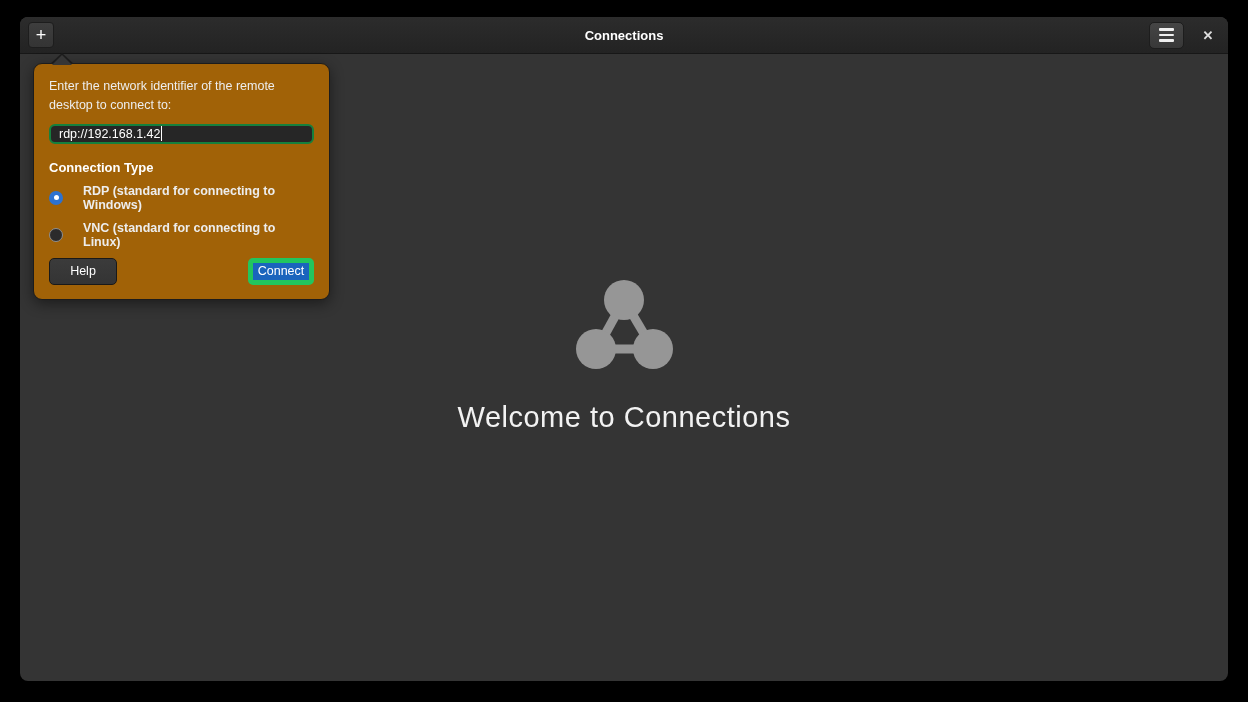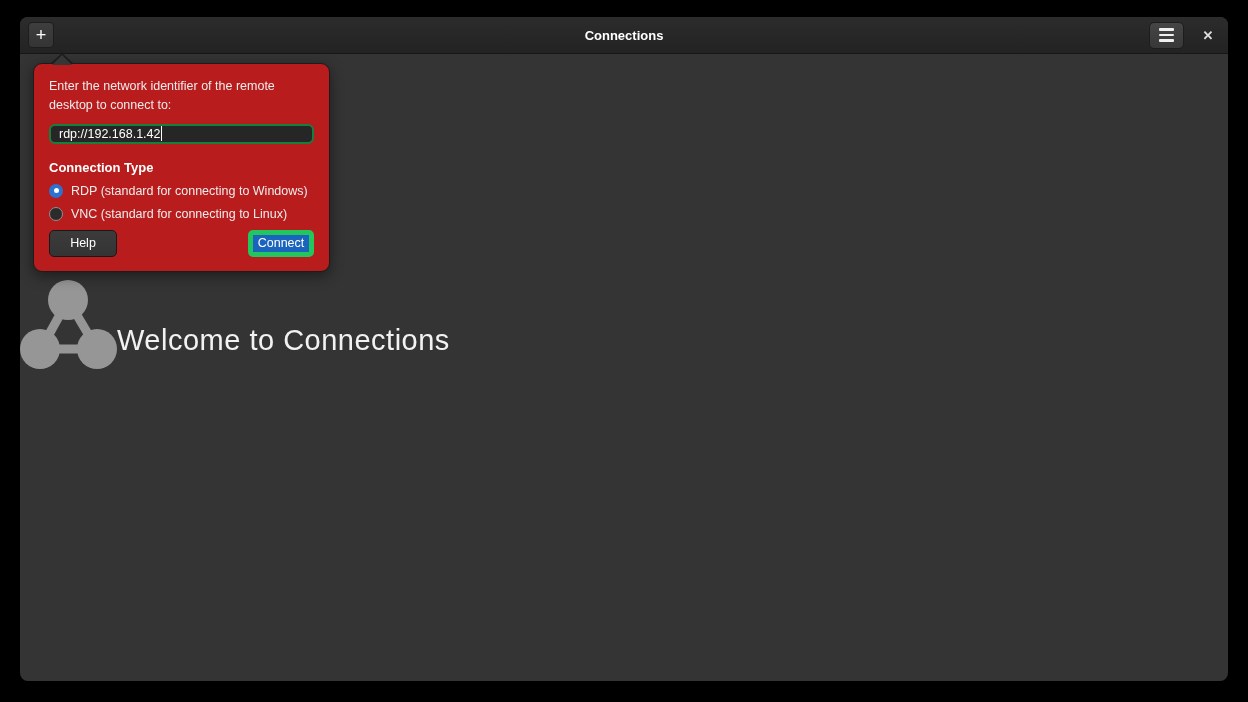--- a/index.html
+++ b/index.html
@@ -39,21 +39,21 @@
   }
   .menu-button .bar { width:15px; height:2.5px; background:#efefef; border-radius:1px; }
   .close-button {
     width:24px; height:24px; display:flex; align-items:center; justify-content:center;
     color:#dedede; font-size:13px; font-weight:bold; cursor:pointer;
   }
 
   
   .popover {
     position:absolute; left:13px; top:46px; width:297px;
-    background:#b91c1c; border:1px solid #1c1c1c; border-radius:9px;
+    background:#a16207; border:1px solid #1c1c1c; border-radius:9px;
     box-shadow:0 4px 14px rgba(0,0,0,0.45);
     padding:13px 15px 14px 15px; z-index:10;
   }
   .popover::before {
     content:""; position:absolute; top:-11px; left:16px;
     border-left:12px solid transparent; border-right:12px solid transparent;
     border-bottom:11px solid #1c1c1c;
   }
   .popover::after {
     content:""; position:absolute; top:-9px; left:18px;
@@ -64,42 +64,42 @@
     color:#ededed; font-size:12.5px; line-height:1.5; margin-bottom:9px;
   }
   .fake-input {
     height:16px; background:#262626;
     border:2px solid #15803d; border-radius:6px;
     display:flex; align-items:center; padding:8px 8px;
     color:#ffffff; font-size:12.5px; cursor:text;
   }
   .caret { width:1px; height:15px; background:#ffffff; margin-left:1px; }
   .section-title { color:#ffffff; font-weight:bold; font-size:13px; margin:16px 0 9px 0; }
-  .radio-row { display:flex; align-items:center; gap:8px; margin-bottom:9px; cursor:pointer; }
+  .radio-row { display:flex; align-items:center; gap:20px; margin-bottom:9px; cursor:pointer;font-weight:bold; }
   .radio { width:14px; height:14px; border-radius:50%; flex:0 0 auto; }
   .radio.selected { background:#2d72d0; display:flex; align-items:center; justify-content:center; }
   .radio.selected .dot { width:5px; height:5px; border-radius:50%; background:#ffffff; }
   .radio.unselected { background:#2b2b2b; border:1px solid #8f8f8f; }
   .radio-label { color:#ededed; font-size:12.5px; }
   .button-row { display:flex; justify-content:space-between; }
   .btn {
     font-size:12.5px; color:#ffffff; border-radius:5px; height:27px;
     display:flex; align-items:center; justify-content:center; cursor:pointer;
   }
   .help-btn {
     width:68px; background:linear-gradient(#3b3b3b,#343434); border:1px solid #191919;
   }
   .connect-btn {
     width:66px; background:#1a64bd; border:5px solid #22c55e; font-weight:normal;
   }
 
   
   .center-area {
     position:absolute; left:0; right:0; top:263px;
-    display:flex; flex-direction:row; align-items:center;
+    display:flex; flex-direction:column; align-items:center;
   }
   .app-icon { width:97px; height:90px; }
   .welcome-title {
     margin-top:31px; color:#f2f2f2; font-size:29px; font-weight:300; letter-spacing:0.5px;
   }
   .welcome-hint { margin-top:13px; color:#f0f0f0; font-size:13px; }
   .welcome-hint .plus { font-weight:bold; }
 </style>
 </head>
 <body>

